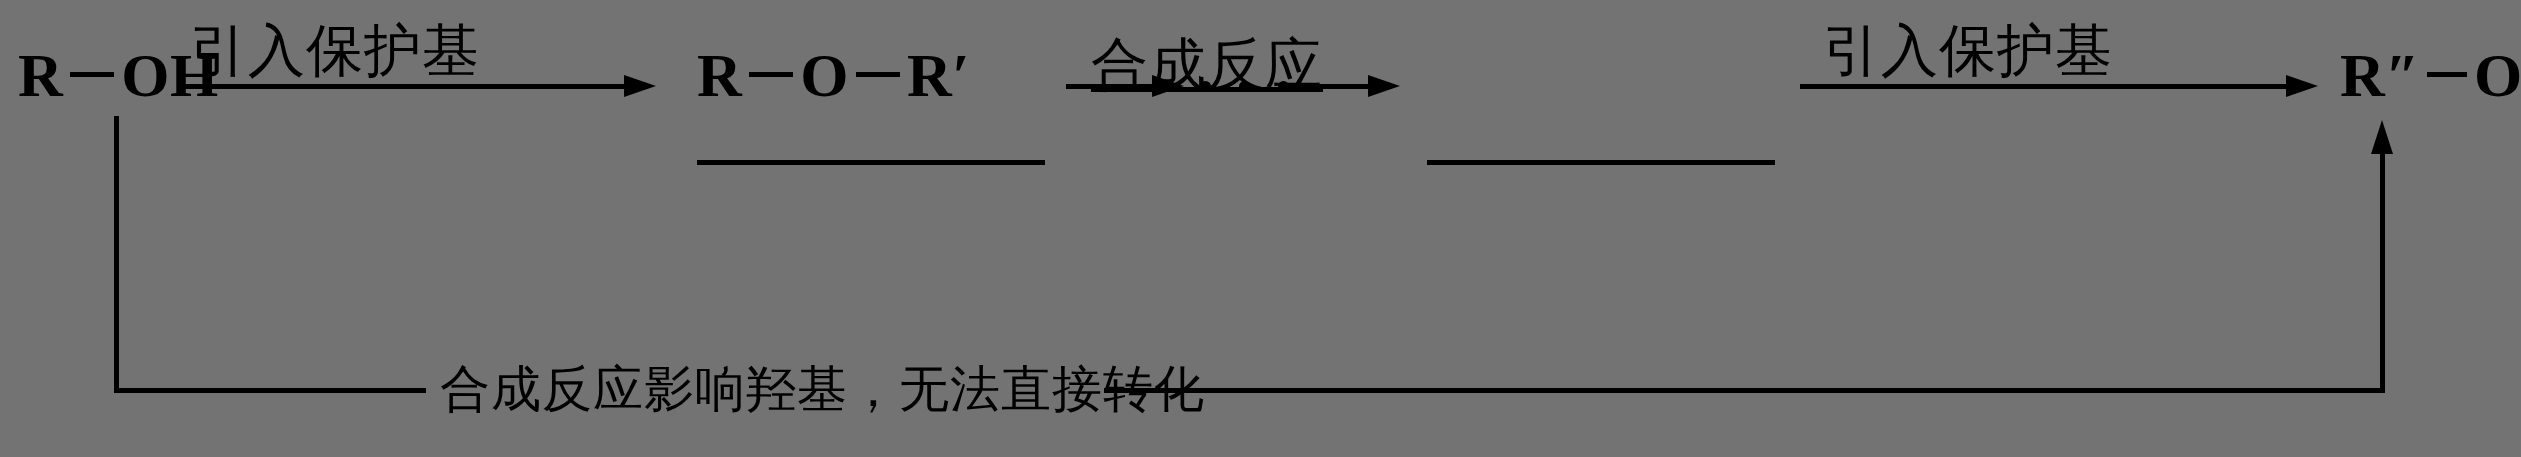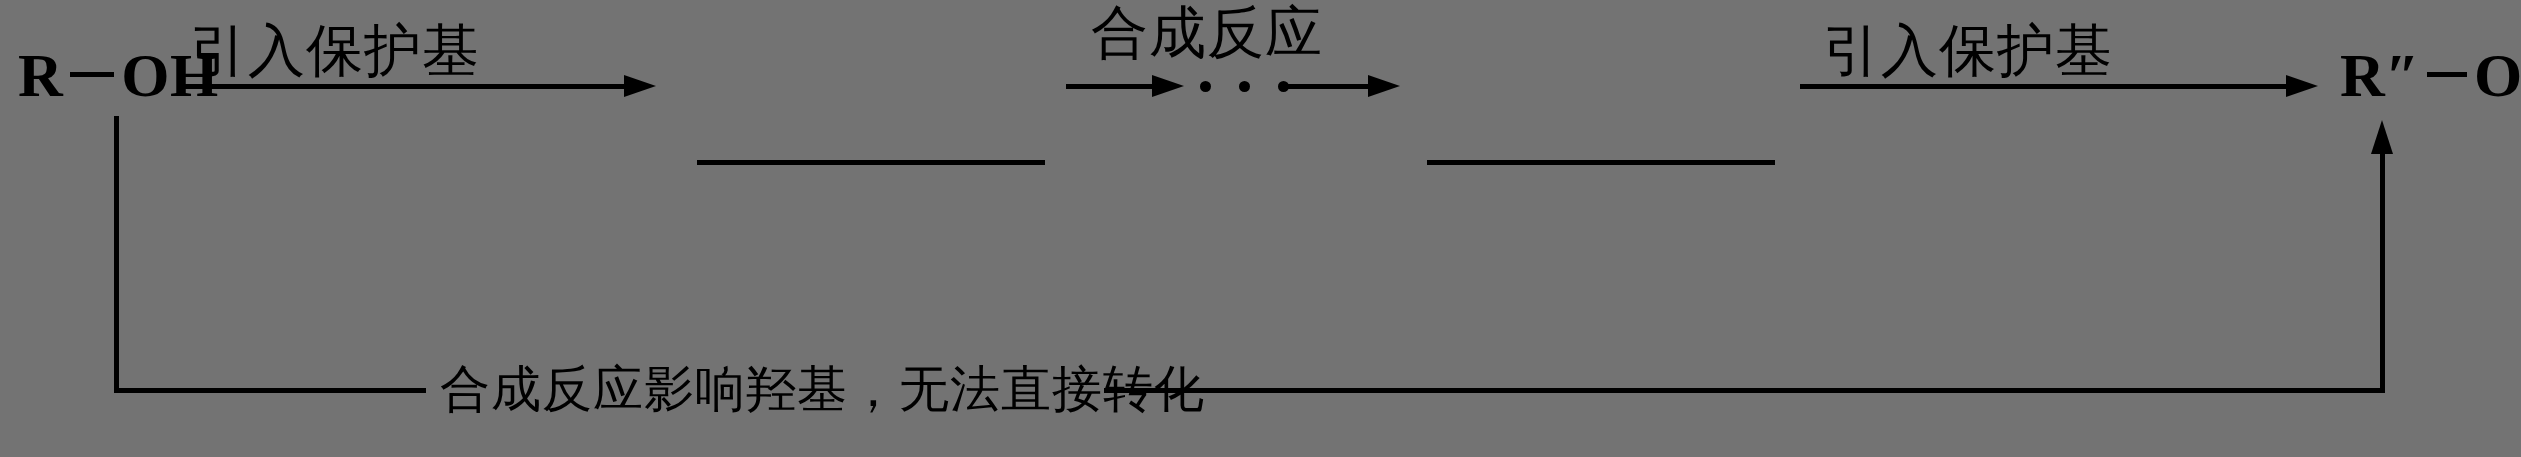--- a/index.html
+++ b/index.html
@@ -130,24 +130,27 @@
   <div class="species" style="left:18px; top:44px;">
     <span class="atom">R</span><span class="bond"></span><span class="atom">OH</span>
   </div>
 
   <div class="arrow-group">
     <div class="arrow-label" style="left:190px; top:22px;">引入保护基</div>
     <div class="arrow-line" style="left:178px; top:84px; width:452px;"></div>
     <div class="arrow-head-right" style="left:624px; top:75px;"></div>
   </div>
 
+  <div class="species" style="left:697px; top:44px;">
+    <span class="atom">R</span><span class="bond"></span><span class="atom">O</span><span class="bond"></span><span class="atom prime">R′</span>
+  </div>
   <div class="species-underline" style="left:697px; top:160px; width:348px;"></div>
 
   <div class="arrow-group">
-    <div class="arrow-label" style="left:1091px; top:4px;">合成反应</div>
+    <div class="arrow-label" style="left:1091px; top:36px;text-decoration:underline;">合成反应</div>
 
     <div class="arrow-line" style="left:1066px; top:84px; width:92px;"></div>
     <div class="arrow-head-right" style="left:1152px; top:75px;"></div>
 
     <div class="dots" style="left:1200px; top:81px; width:110px; height:12px;">
       <i style="left:0px;  top:0px;"></i>
       <i style="left:39px; top:0px;"></i>
       <i style="left:78px; top:0px;"></i>
     </div>
 

